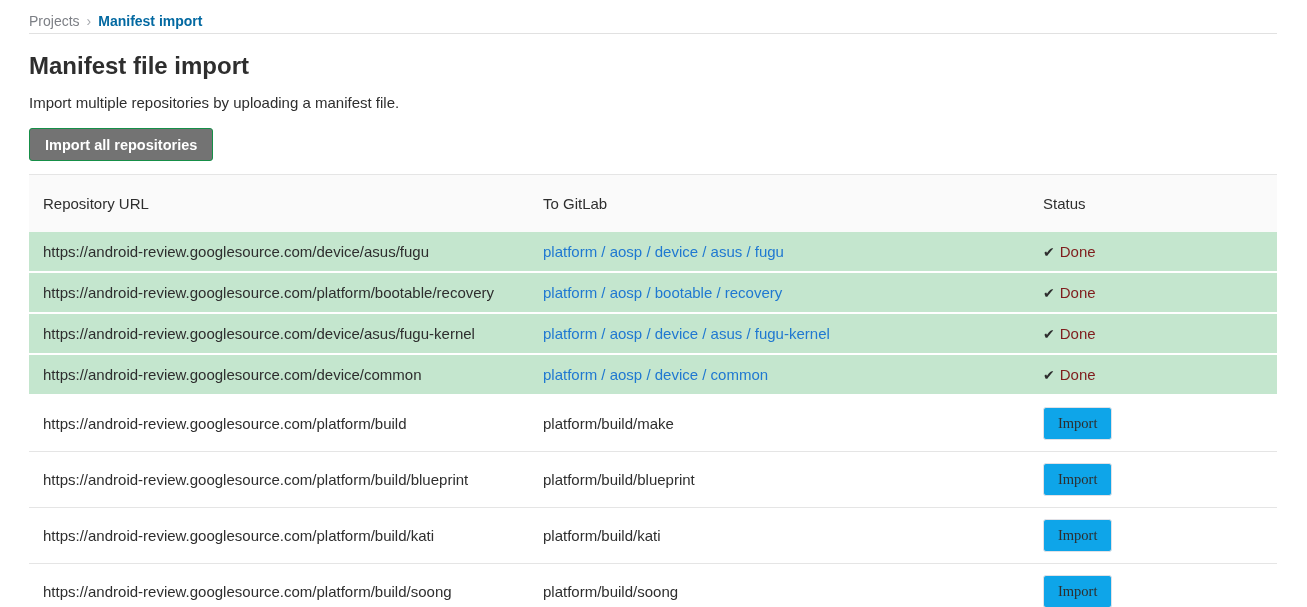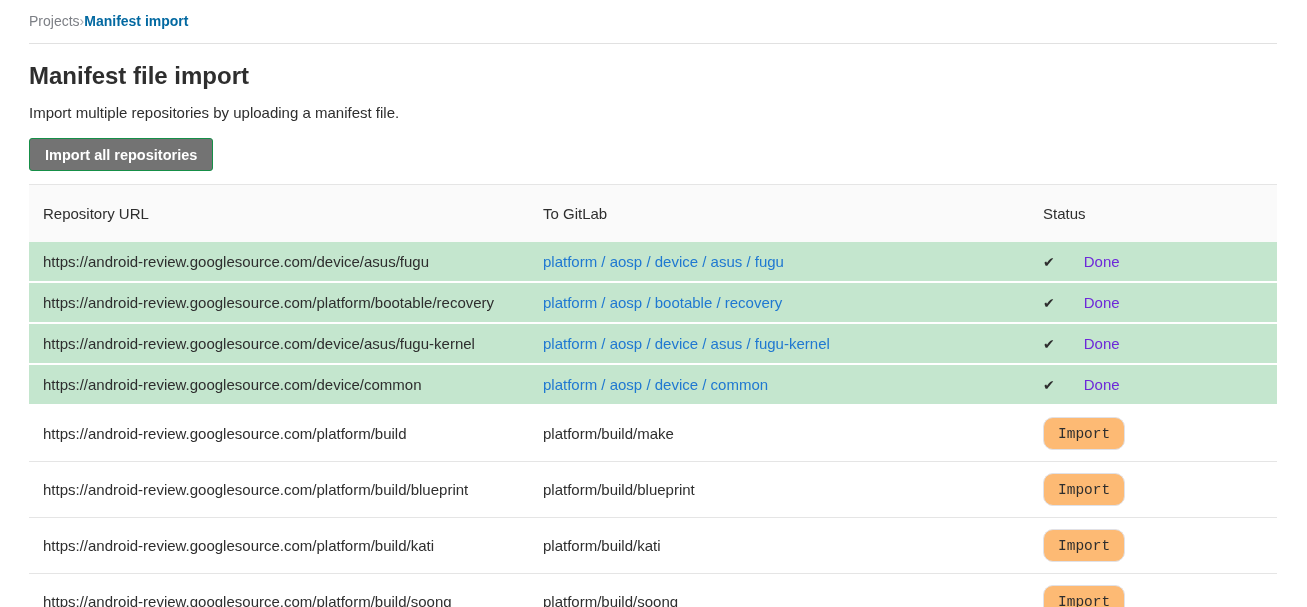--- a/index.html
+++ b/index.html
@@ -7,25 +7,26 @@
     width: 1307px;
     background: #ffffff;
     font-family: "Liberation Sans", "DejaVu Sans", sans-serif;
     color: #2e2e2e;
   }
   .page { width: 1307px; min-height: 607px; }
 
   
   .breadcrumb-bar {
     margin: 0 30px 0 29px;
-    padding: 13px 0 14px 0;
+    padding: 13px 0 4px 0;
     border-bottom: 1px solid #e1e1e1;
     font-size: 14px;
     display: flex;
     align-items: center;
+    gap: 7px;
   }
   .crumb-link { color: #7c7f85; text-decoration: none; cursor: pointer; }
   .crumb-sep { color: #a7aaaf; font-size: 14px; }
   .crumb-current { color: #0369a1; font-weight: 700; }
 
   
   .content { margin: 0 30px 0 29px; }
   .page-title {
     margin-top: 18px;
     font-size: 24px;
@@ -81,27 +82,27 @@
     height: 41px;
   }
   tr.row-pending td {
     background: #ffffff;
     border-bottom: 1px solid #e5e5e5;
     padding: 11px 14px;
     height: 55px;
   }
   .target-link { color: #1f78d1; text-decoration: none; cursor: pointer; }
   .check-icon { font-weight: 700; color: #2e2e2e; margin-right: 5px; font-size: 14px; }
-  .status-done-label { color: #6d28d9; margin-left: 24px; }
+  .status-done-label { color: #7f1d1d; }
   .btn-import {
-    background: #fdba74;
+    background: #0ea5e9;
     border: 1px solid #e1e1e6;
-    border-radius: 10px;
+    border-radius: 3px;
     color: #2e2e2e;
-    font-family: Liberation Mono, monospace;
+    font-family: Liberation Serif, serif;
     font-size: 14.5px;
     padding: 6px 14px;
     height: 33px;
     cursor: pointer;
   }
 </style>
 </head>
 <body>
 
 <div class="page">

